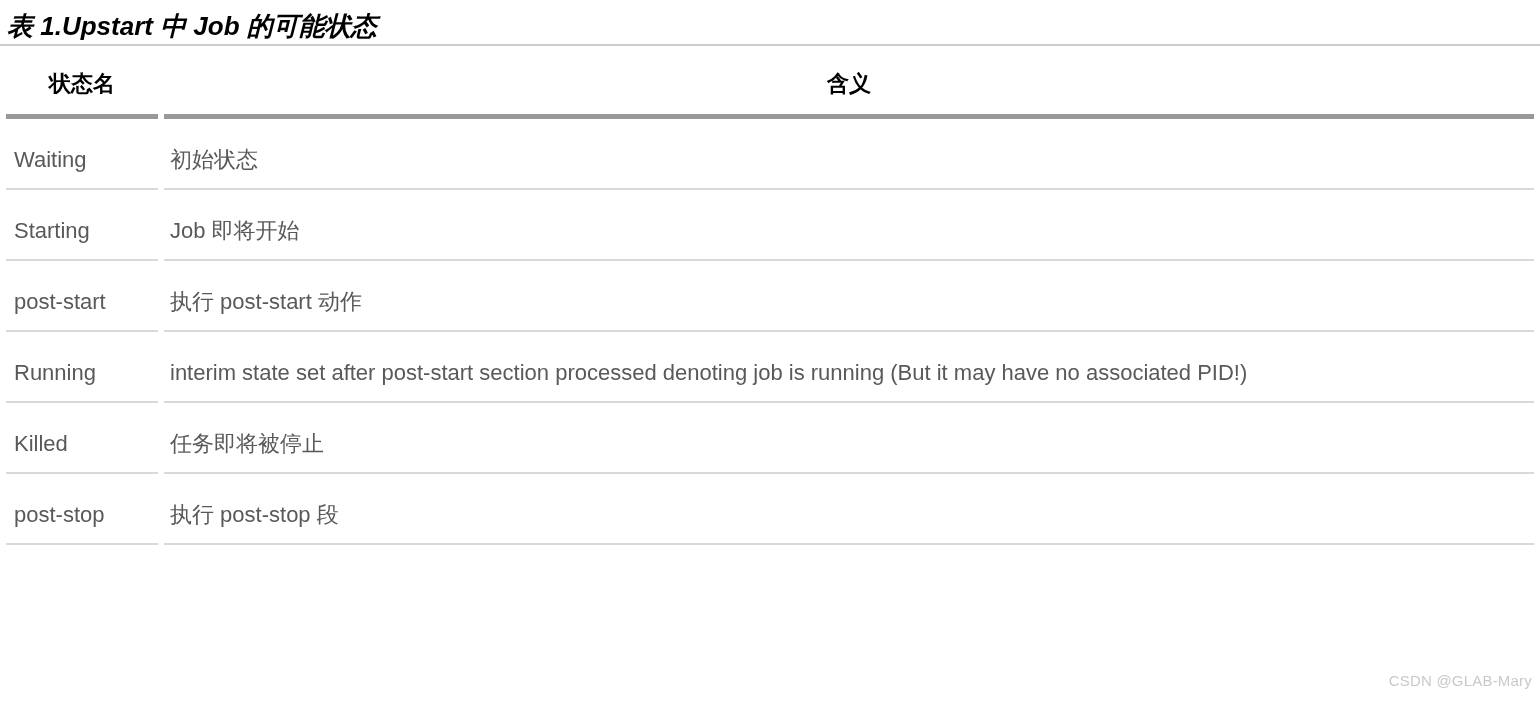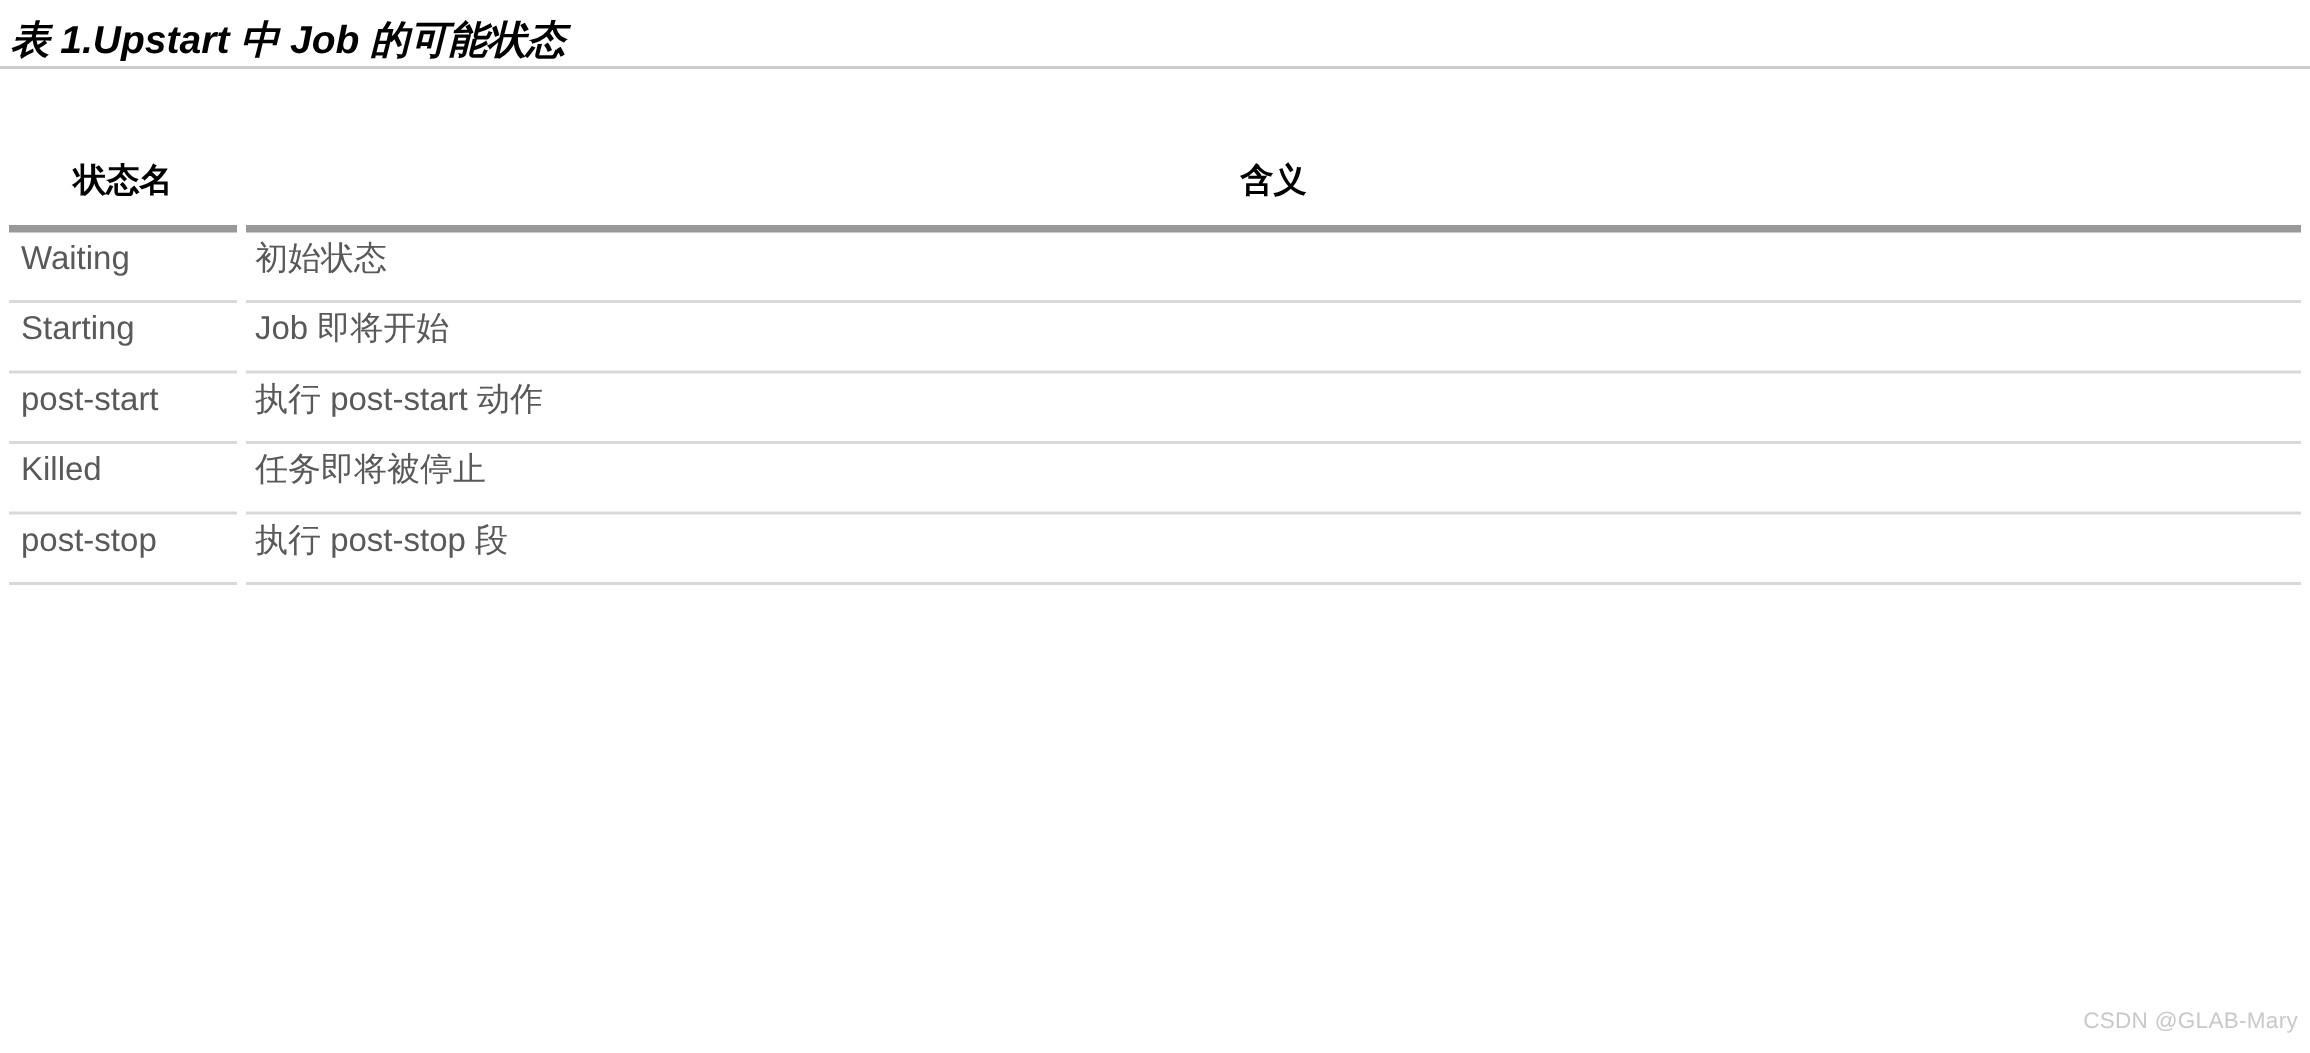--- a/index.html
+++ b/index.html
@@ -31,36 +31,35 @@
     font-weight: bold;
     color: var(--title-text);
     border-bottom: 2px solid var(--title-rule);
     font-style: italic;
   }
   table.states {
     width: 1540px;
     border-collapse: separate;
     border-spacing: 6px 0;
     table-layout: fixed;
-    margin-top: 36px;
   }
   col.c-state   { width: 152px; }
   col.c-meaning { width: auto; }
   th {
     padding: 25px 0 17px 0;
     font-size: 22px;
     line-height: 26px;
     font-weight: bold;
     color: var(--header-text);
     text-align: center;
     border-bottom: 5px solid var(--thick-rule);
     white-space: nowrap;
   }
   td {
-    padding: 4px 0 15px 0;
+    padding: 28px 0 15px 0;
     font-size: 22px;
     line-height: 26px;
     color: var(--body-text);
     vertical-align: middle;
     border-bottom: 2px solid var(--thin-rule);
     white-space: nowrap;
     overflow: hidden;
   }
   td.cell-state   { padding-left: 8px; }
   td.cell-meaning { padding-left: 6px; }
@@ -101,20 +100,24 @@
     <td class="cell-meaning">Job 即将开始</td>
   </tr>
 
 
 
   <tr>
     <td class="cell-state">post-start</td>
     <td class="cell-meaning">执行 post-start 动作</td>
   </tr>
 
+  <tr>
+    <td class="cell-state">Running</td>
+    <td class="cell-meaning">interim state set after post-start section processed denoting job is running (But it may have no associated PID!)</td>
+  </tr>
 
 
 
   <tr>
     <td class="cell-state">Killed</td>
     <td class="cell-meaning">任务即将被停止</td>
   </tr>
 
   <tr>
     <td class="cell-state">post-stop</td>

